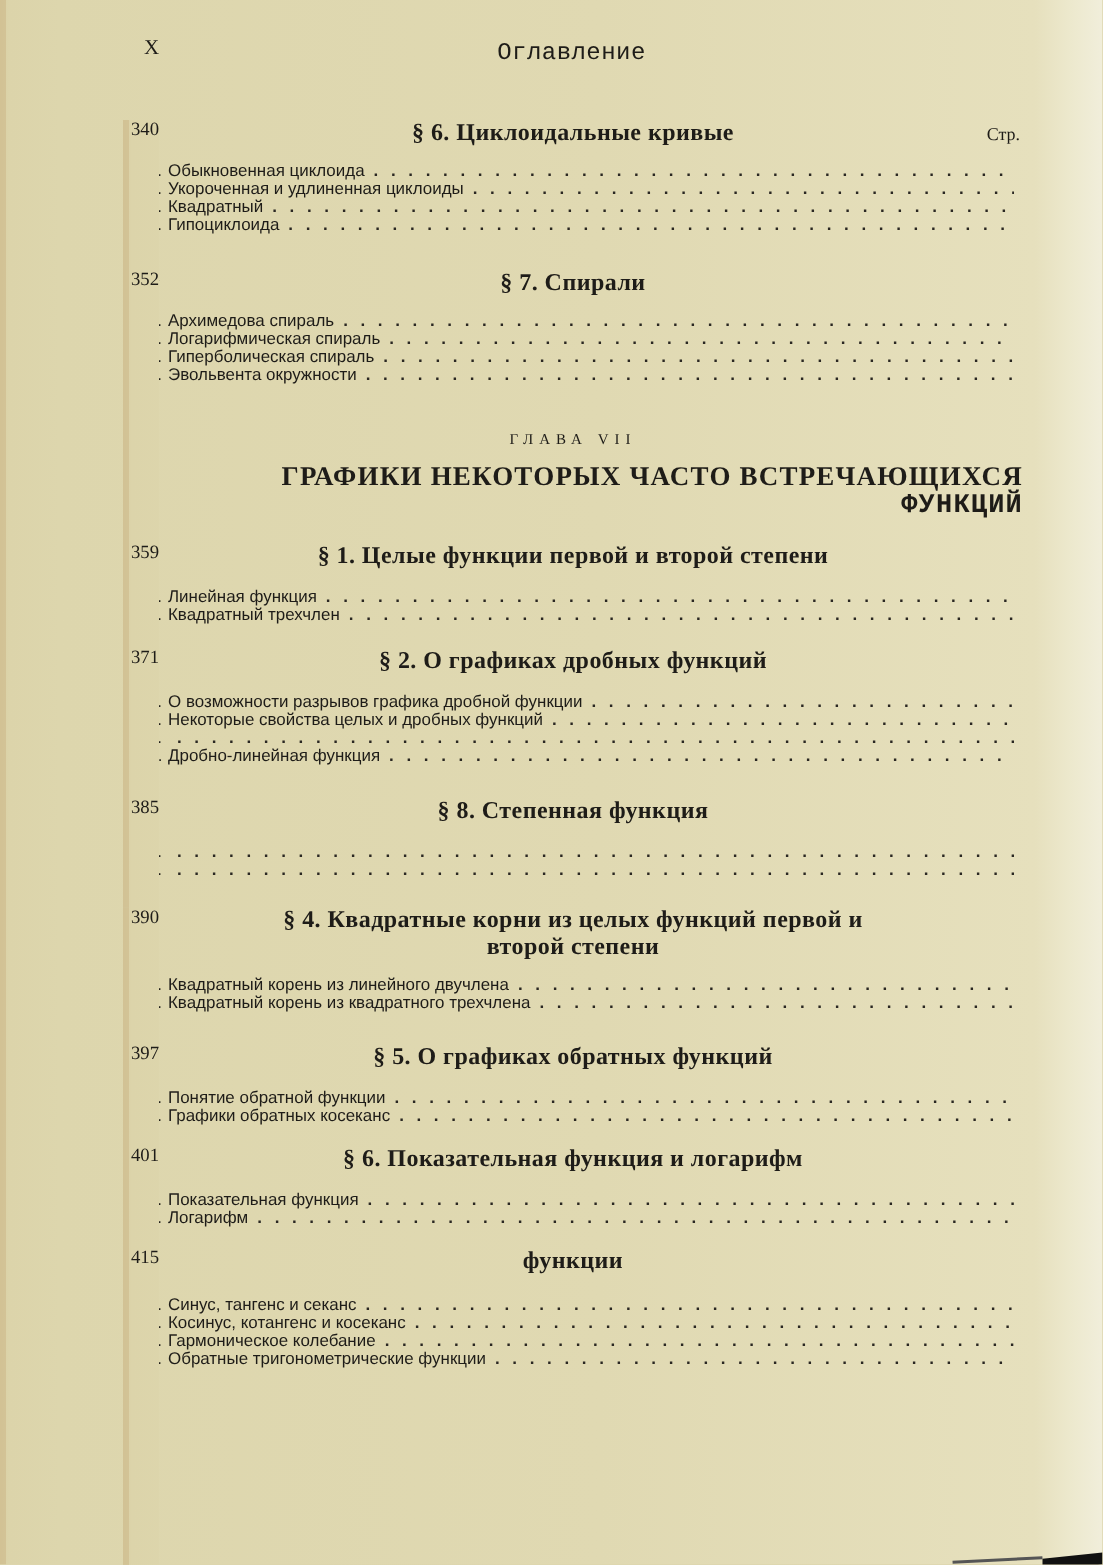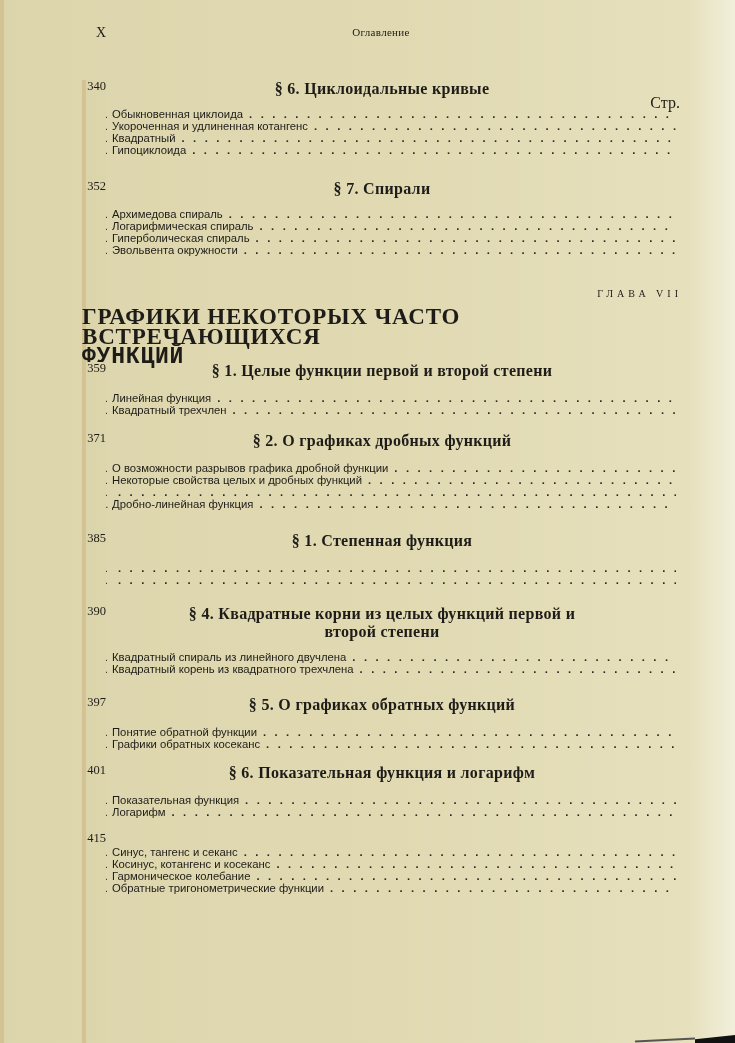--- a/index.html
+++ b/index.html
@@ -24,52 +24,52 @@
     }
     .bottom-line {
       position: absolute; right: 40px; bottom: 2px; width: 60px; height: 2px;
       background: #555; transform: rotate(-3deg);
     }
     .running-head {
       position: absolute; top: 25px; left: 96px; width: 570px; height: 20px;
       font-size: 12px;
     }
     .running-head .pageno { position: absolute; left: 0; top: 0; font-size: 14px; }
-    .running-head .title { position: absolute; left: 0; right: 0; text-align: center; top: 1px; font-family: Liberation Serif, serif; font-size: 11px; letter-spacing: 0.3px; }
+    .running-head .title { position: absolute; left: 0; right: 0; text-align: center; top: 1px; font-family: Liberation Mono, monospace; font-size: 16px; letter-spacing: 0.3px; }
     .content { position: absolute; left: 82px; top: 70px; width: 600px; }
     .block { position: absolute; left: 0; width: 600px; }
     .sec-title {
       text-align: center; font-size: 16px; line-height: 18px;
       font-weight: bold; letter-spacing: 0.3px;
     }
     .str-label {
-      position: absolute; right: 2px; top: 14px; font-size: 16px;
+      position: absolute; right: 2px; top: 2px; font-size: 12px;
     }
     .entries { margin-top: 8px; }
     .entry {
       display: flex; align-items: baseline; font-size: 11.3px; line-height: 12px;
       white-space: nowrap; font-family: "Liberation Sans", sans-serif;
     }
     .entry .num { width: 26px; flex: none; text-align: right; padding-right: 4px; }
     .entry .label { flex: none; }
     .entry .dots {
       flex: 1; overflow: hidden; margin: 0 6px; letter-spacing: 6.2px; color: #2a2722;
       font-weight: bold;
     }
     .entry .dots::before {
       content: ". . . . . . . . . . . . . . . . . . . . . . . . . . . . . . . . . . . . . . . . . . . . . . . . . . . . . . . . . . . . . . . . . . . . . . . . . . . . . . . . . . . . . . . . . . . . . . . . . . . . . . . .";
       letter-spacing: 0;
       word-spacing: 5.3px;
     }
     .entry .page { width: 24px; flex: none; text-align: right; font-family: "Liberation Serif", serif; font-size: 12.5px; }
     .chapter-label {
-      text-align: right; font-size: 10px; letter-spacing: 4px;
+      text-align: center; font-size: 10px; letter-spacing: 4px;
     }
     .chapter-title {
-      text-align: left; font-size: 23px; line-height: 20px; font-weight: bold; letter-spacing: 0.8px;
+      text-align: right; font-size: 18px; line-height: 20px; font-weight: bold; letter-spacing: 0.8px;
       margin-top: 8px;
     }
   </style>
 </head>
 <body>
 
 <div class="page">
 
   <div class="running-head">
     <span class="pageno">X</span>
@@ -83,21 +83,21 @@
       <div class="str-label">Стр.</div>
       <div class="entries" style="margin-top:10px;">
         <div class="entry">
             <span class="num">116.</span>
             <span class="label">Обыкновенная циклоида</span>
             <span class="dots"></span>
             <span class="page">327</span>
           </div>
         <div class="entry">
             <span class="num">117.</span>
-            <span class="label">Укороченная и удлиненная котангенс</span>
+            <span class="label">Укороченная и удлиненная циклоиды</span>
             <span class="dots"></span>
             <span class="page">331</span>
           </div>
         <div class="entry">
             <span class="num">118.</span>
             <span class="label">Квадратный</span>
             <span class="dots"></span>
             <span class="page">332</span>
           </div>
         <div class="entry">
@@ -186,42 +186,42 @@
         <div class="entry">
             <span class="num">*129.</span>
             <span class="label">Дробно-линейная функция</span>
             <span class="dots"></span>
             <span class="page">371</span>
           </div>
       </div>
     </div>
 
     <div class="block" style="top:462px;">
-      <div class="sec-title">§ 1. Степенная функция</div>
+      <div class="sec-title">§ 8. Степенная функция</div>
       <div class="entries" style="margin-top:12px;">
         <div class="entry">
             <span class="num">130.</span>
             <span class="dots"></span>
             <span class="page">377</span>
           </div>
         <div class="entry">
             <span class="num">131.</span>
             <span class="dots"></span>
             <span class="page">385</span>
           </div>
       </div>
     </div>
 
     <div class="block" style="top:535px;">
       <div class="sec-title">§ 4. Квадратные корни из целых функций первой и</div>
       <div class="sec-title">второй степени</div>
       <div class="entries" style="margin-top:10px;">
         <div class="entry">
             <span class="num">132.</span>
-            <span class="label">Квадратный спираль из линейного двучлена</span>
+            <span class="label">Квадратный корень из линейного двучлена</span>
             <span class="dots"></span>
             <span class="page">389</span>
           </div>
         <div class="entry">
             <span class="num">133.</span>
             <span class="label">Квадратный корень из квадратного трехчлена</span>
             <span class="dots"></span>
             <span class="page">390</span>
           </div>
       </div>
@@ -257,20 +257,21 @@
         <div class="entry">
             <span class="num">137.</span>
             <span class="label">Логарифм</span>
             <span class="dots"></span>
             <span class="page">401</span>
           </div>
       </div>
     </div>
 
     <div class="block" style="top:762px;">
+      <div class="sec-title">функции</div>
       <div class="entries" style="margin-top:14px;">
         <div class="entry">
             <span class="num">138.</span>
             <span class="label">Синус, тангенс и секанс</span>
             <span class="dots"></span>
             <span class="page">406</span>
           </div>
         <div class="entry">
             <span class="num">139.</span>
             <span class="label">Косинус, котангенс и косеканс</span>

